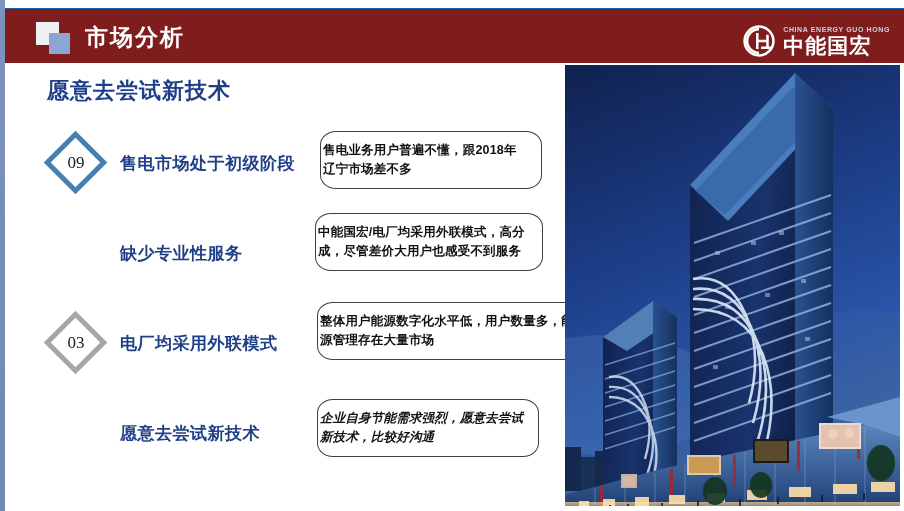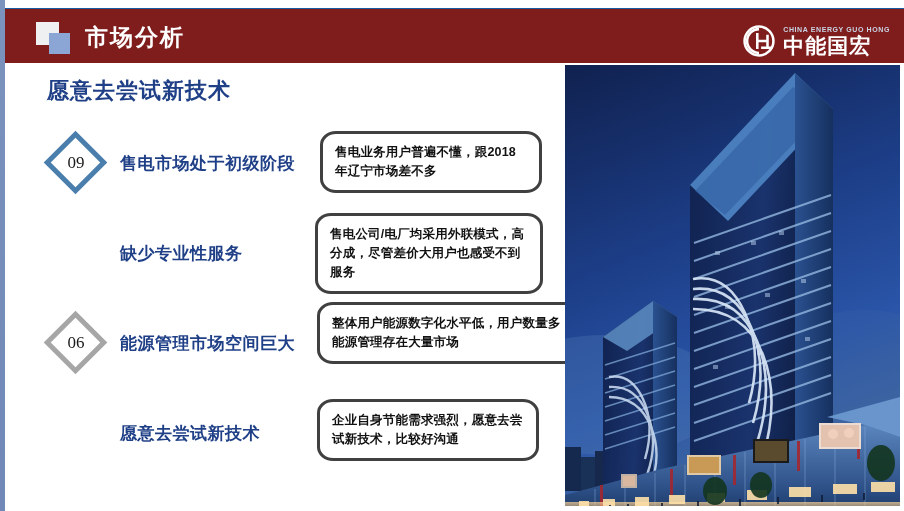--- a/index.html
+++ b/index.html
@@ -157,34 +157,34 @@
     white-space: nowrap;
   }
 
   
   .callout {
     position: absolute;
     left: 319px;
     top: 8px;
     width: 228px;
     box-sizing: border-box;
-    border: 3px solid #404040;
+    border: 1px solid #404040;
     border-radius: 16px / 14px;
     background: #ffffff;
-    padding: 9px 13px 9px 12px;
+    padding: 9px 13px 9px 2px;
     color: #111111;
     font-size: 12.5px;
     font-weight: bold;
     line-height: 19px;
     letter-spacing: 0.2px;
   }
   .row.r1 .callout { top: 11px; width: 222px; left: 320px; }
   .row.r2 .callout { top: 3px; width: 228px; left: 315px; }
   .row.r3 .callout { top: 2px; width: 273px; left: 317px; }
-  .row.r4 .callout { top: 9px; width: 222px; left: 317px; }
+  .row.r4 .callout { top: 9px; width: 222px; left: 317px; font-style: italic; }
 
   
   .photo {
     position: absolute;
     left: 565px; top: 65px;
     width: 335px; height: 441px;
     overflow: hidden;
     background: #0c1c4a;
   }
   .photo svg { display: block; }
@@ -224,29 +224,29 @@
       <div class="diamond">
         <div class="dm-shape"></div>
         <div class="dm-num">09</div>
       </div>
       <div class="row-label">售电市场处于初级阶段</div>
       <div class="callout">售电业务用户普遍不懂，跟2018年辽宁市场差不多</div>
     </div>
 
     <div class="row r2">
       <div class="row-label">缺少专业性服务</div>
-      <div class="callout">售电公司/电厂均采用外联模式，高分成，尽管差价大用户也感受不到服务</div>
+      <div class="callout">中能国宏/电厂均采用外联模式，高分成，尽管差价大用户也感受不到服务</div>
     </div>
 
     <div class="row r3">
       <div class="diamond">
         <div class="dm-shape" style="border-color:#a6a6a6"></div>
-        <div class="dm-num">06</div>
+        <div class="dm-num">03</div>
       </div>
-      <div class="row-label">能源管理市场空间巨大</div>
+      <div class="row-label">电厂均采用外联模式</div>
       <div class="callout">整体用户能源数字化水平低，用户数量多，能源管理存在大量市场</div>
     </div>
 
     <div class="row r4">
       <div class="row-label">愿意去尝试新技术</div>
       <div class="callout">企业自身节能需求强烈，愿意去尝试新技术，比较好沟通</div>
     </div>
 
   </div>
 

